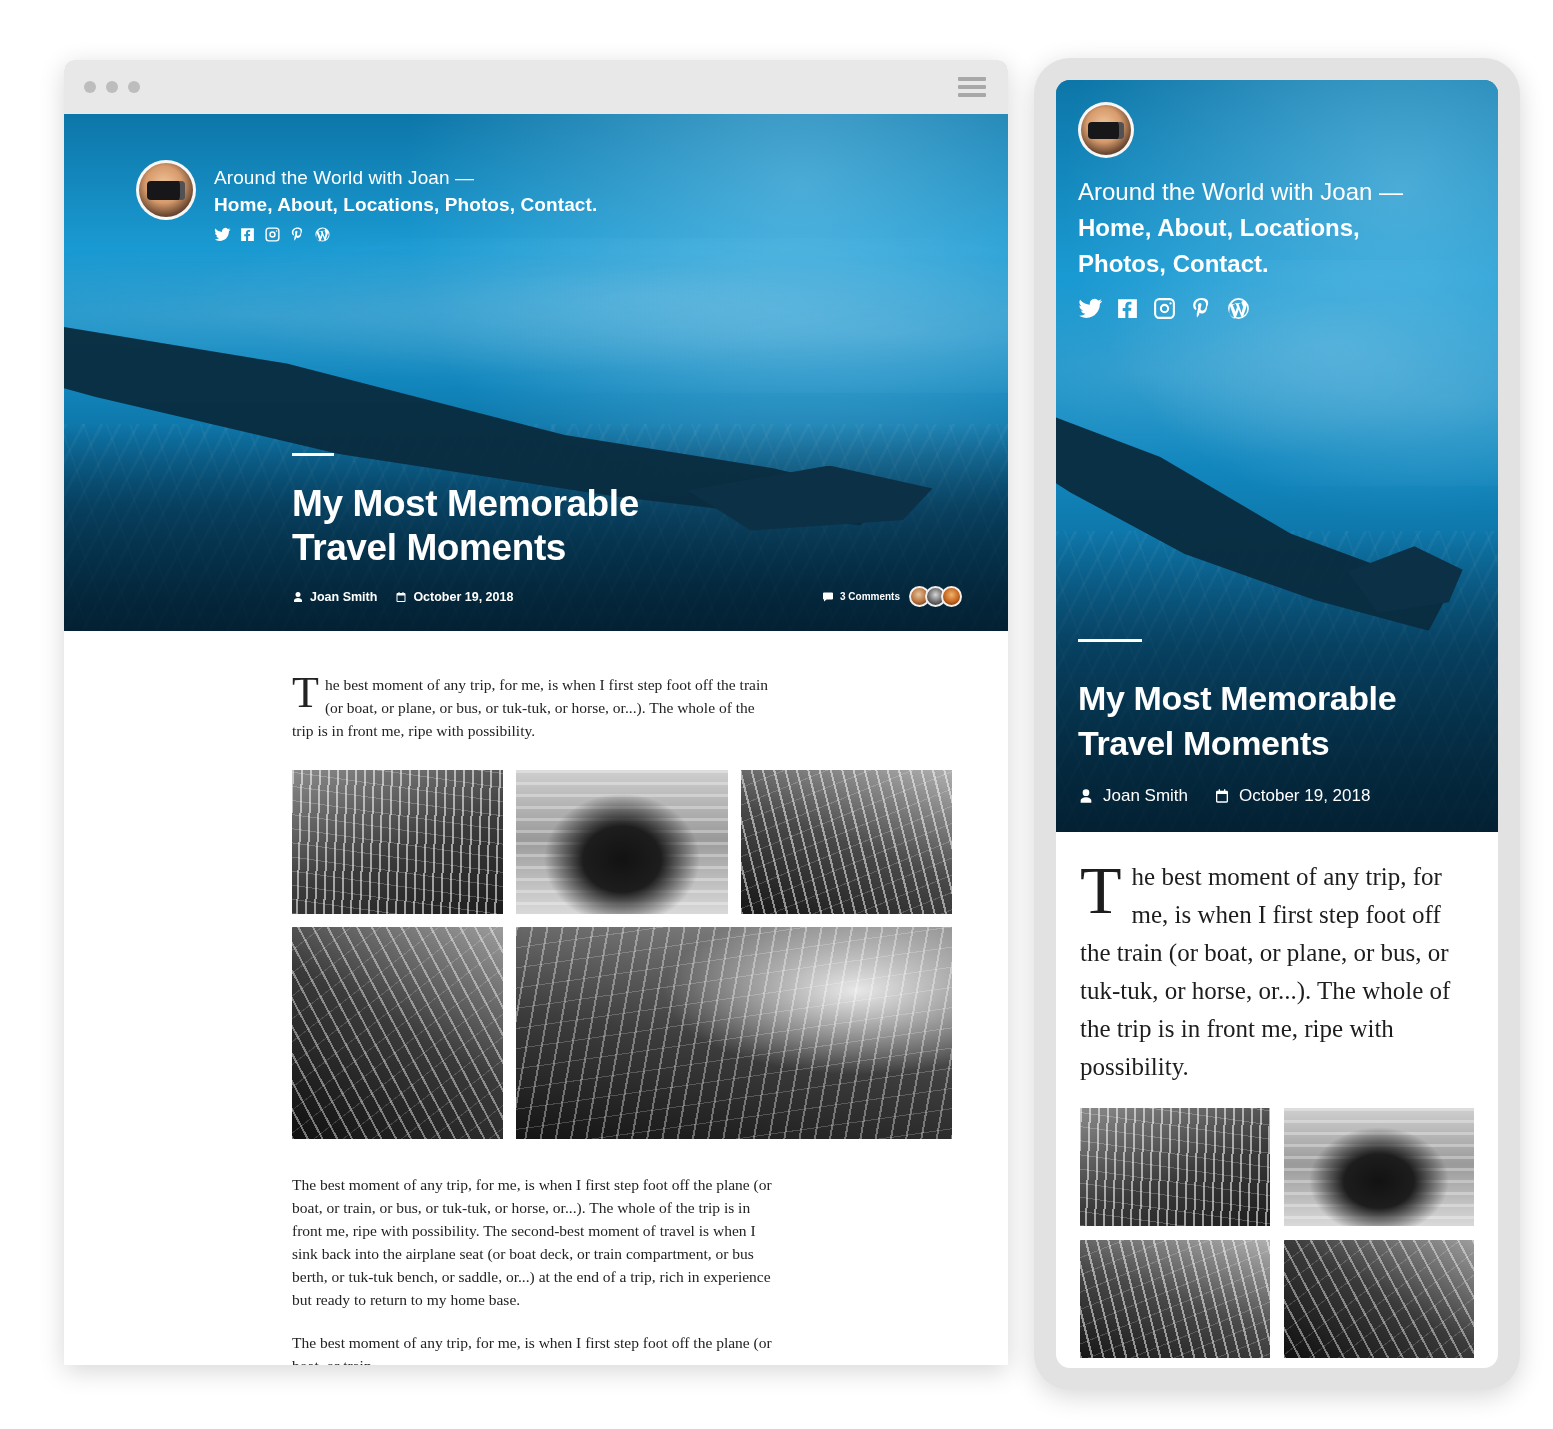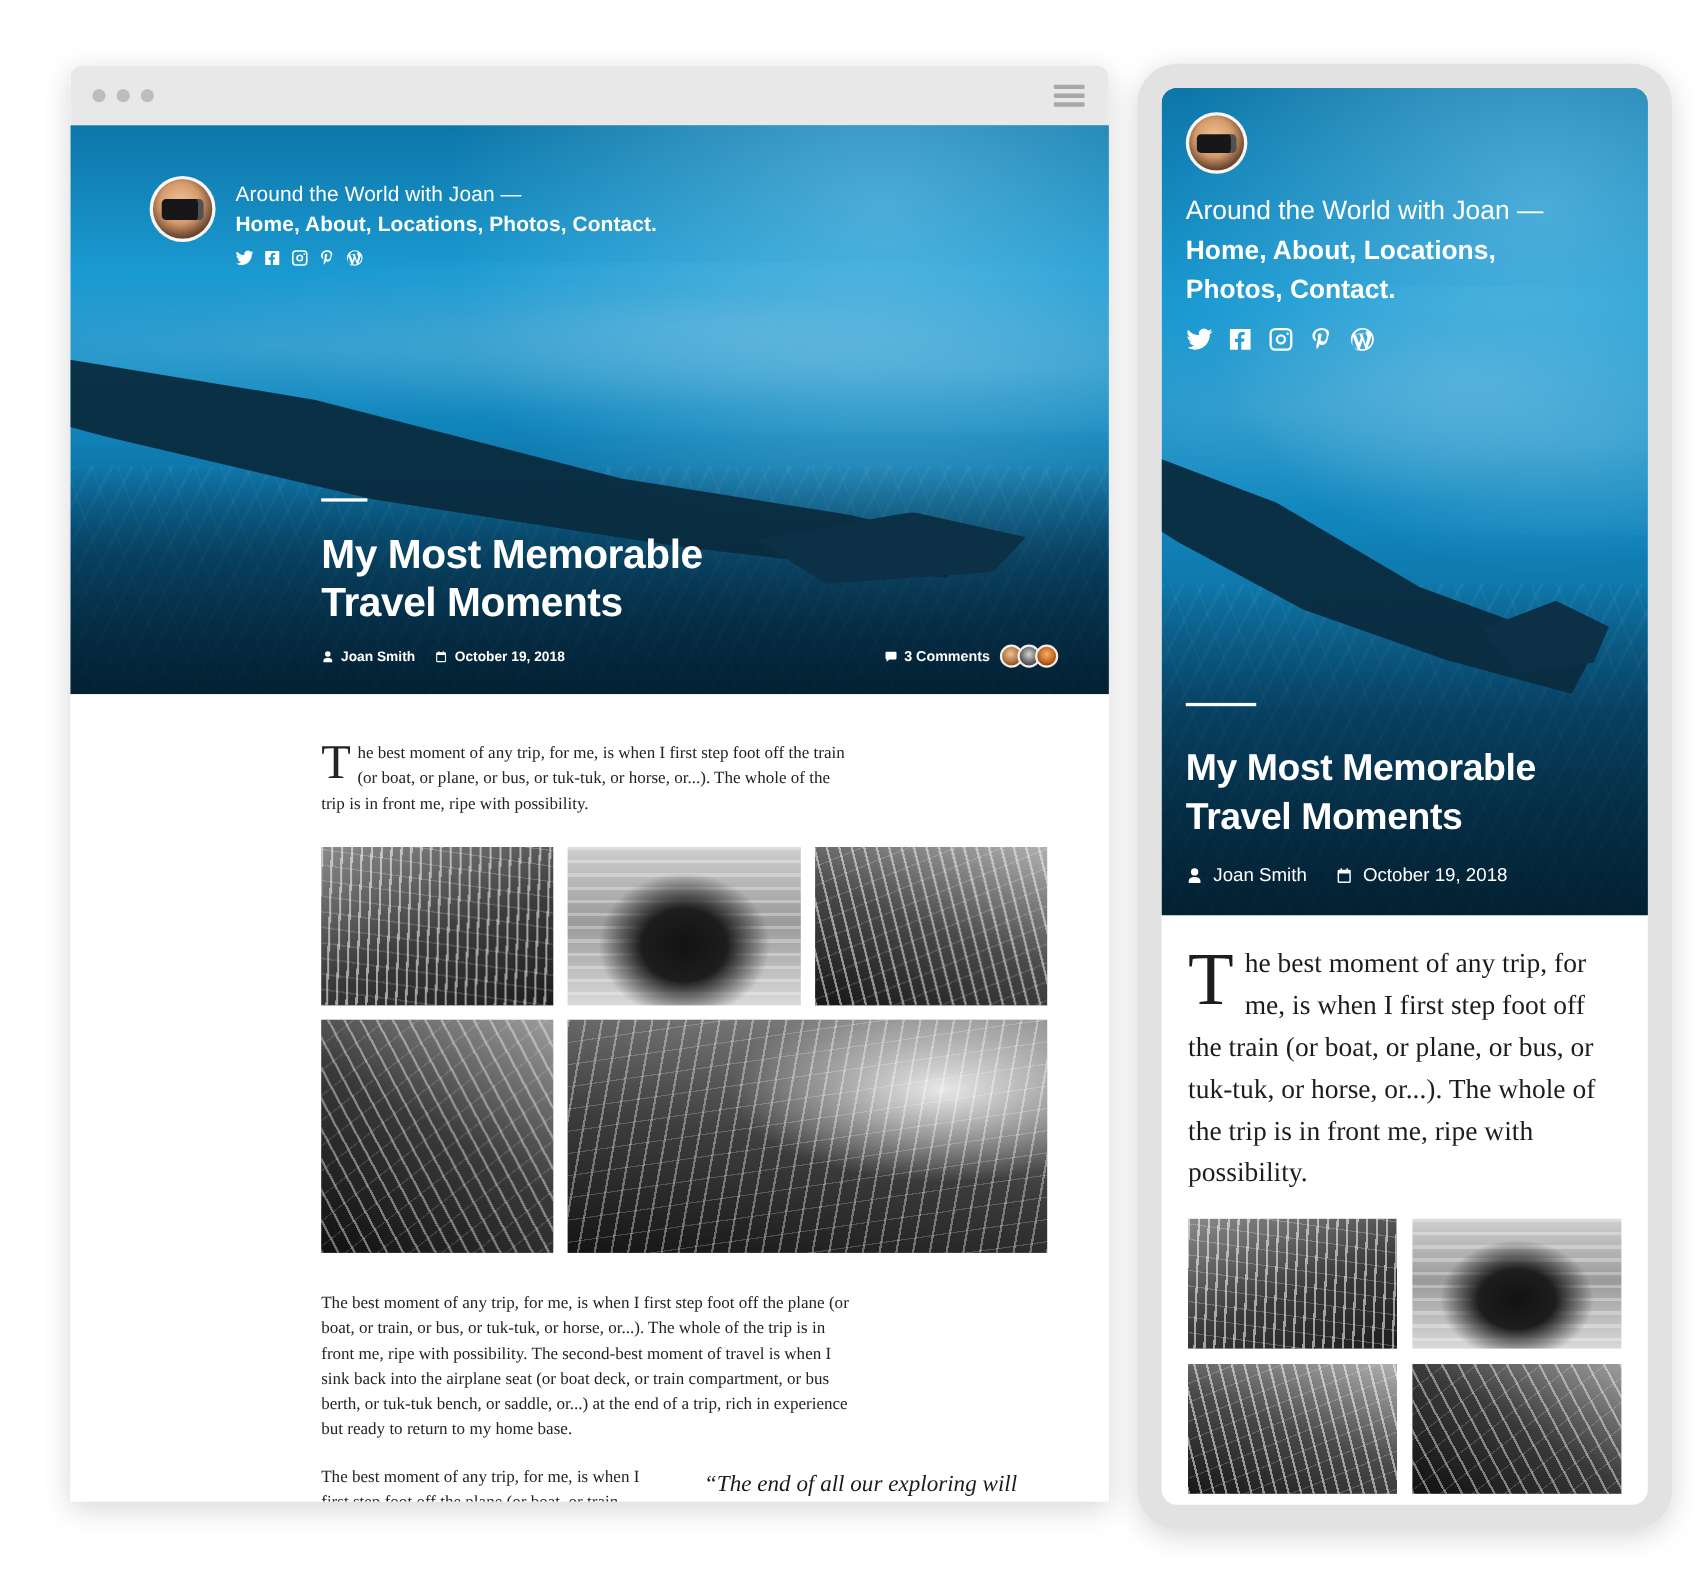--- a/index.html
+++ b/index.html
@@ -151,21 +151,21 @@
   .meta-row {
     display: flex; align-items: center; justify-content: space-between;
   }
   .meta-left { display: flex; align-items: center; gap: 18px; }
   .meta-item {
     display: flex; align-items: center; gap: 6px;
     color: #ffffff; font-size: 12.5px; font-weight: 700;
   }
   .meta-item svg { width: 12px; height: 12px; fill: #ffffff; }
   .meta-right { display: flex; align-items: center; gap: 9px; }
-  .comment-item { display: flex; align-items: center; gap: 6px; color:#fff; font-size:13px; font-weight:700; }
+  .comment-item { display: flex; align-items: center; gap: 6px; color:#fff; font-size:10px; font-weight:700; }
   .facepile { display: flex; }
   .face {
     width: 21px; height: 21px; border-radius: 50%;
     border: 2px solid rgba(255,255,255,0.9);
     margin-left: -5px;
   }
   .face:first-child { margin-left: 0; }
   .f1 { background: radial-gradient(circle at 45% 38%, #e8c49d 0%, #b5703c 55%, #3a2415 100%); }
   .f2 { background: radial-gradient(circle at 50% 40%, #d6d6d6 0%, #6a6a6a 55%, #1e1e1e 100%); }
   .f3 { background: radial-gradient(circle at 50% 40%, #f2b46a 0%, #c4641f 55%, #4a2208 100%); }
@@ -403,21 +403,20 @@
         <div class="gimg tall g-d"></div>
         <div class="gimg tall span2 g-e"></div>
       </div>
 
       <p class="body-text">The best moment of any trip, for me, is when I first step foot off the plane (or boat, or train, or bus, or tuk-tuk, or horse, or...). The whole of the trip is in front me, ripe with possibility. The second-best moment of travel is when I sink back into the airplane seat (or boat deck, or train compartment, or bus berth, or tuk-tuk bench, or saddle, or...) at the end of a trip, rich in experience but ready to return to my home base.</p>
 
       <div class="two-col">
         <div class="col-left">
           <p class="body-text">The best moment of any trip, for me, is when I first step foot off the plane (or boat, or train,</p>
         </div>
-        <div class="pullquote">“The end of all our exploring will</div>
       </div>
     </div>
   </div>
 
   <div class="phone">
     <div class="phone-screen">
 
       <div class="m-hero">
         <div class="hero-sky"></div>
         <div class="hero-clouds"></div>

